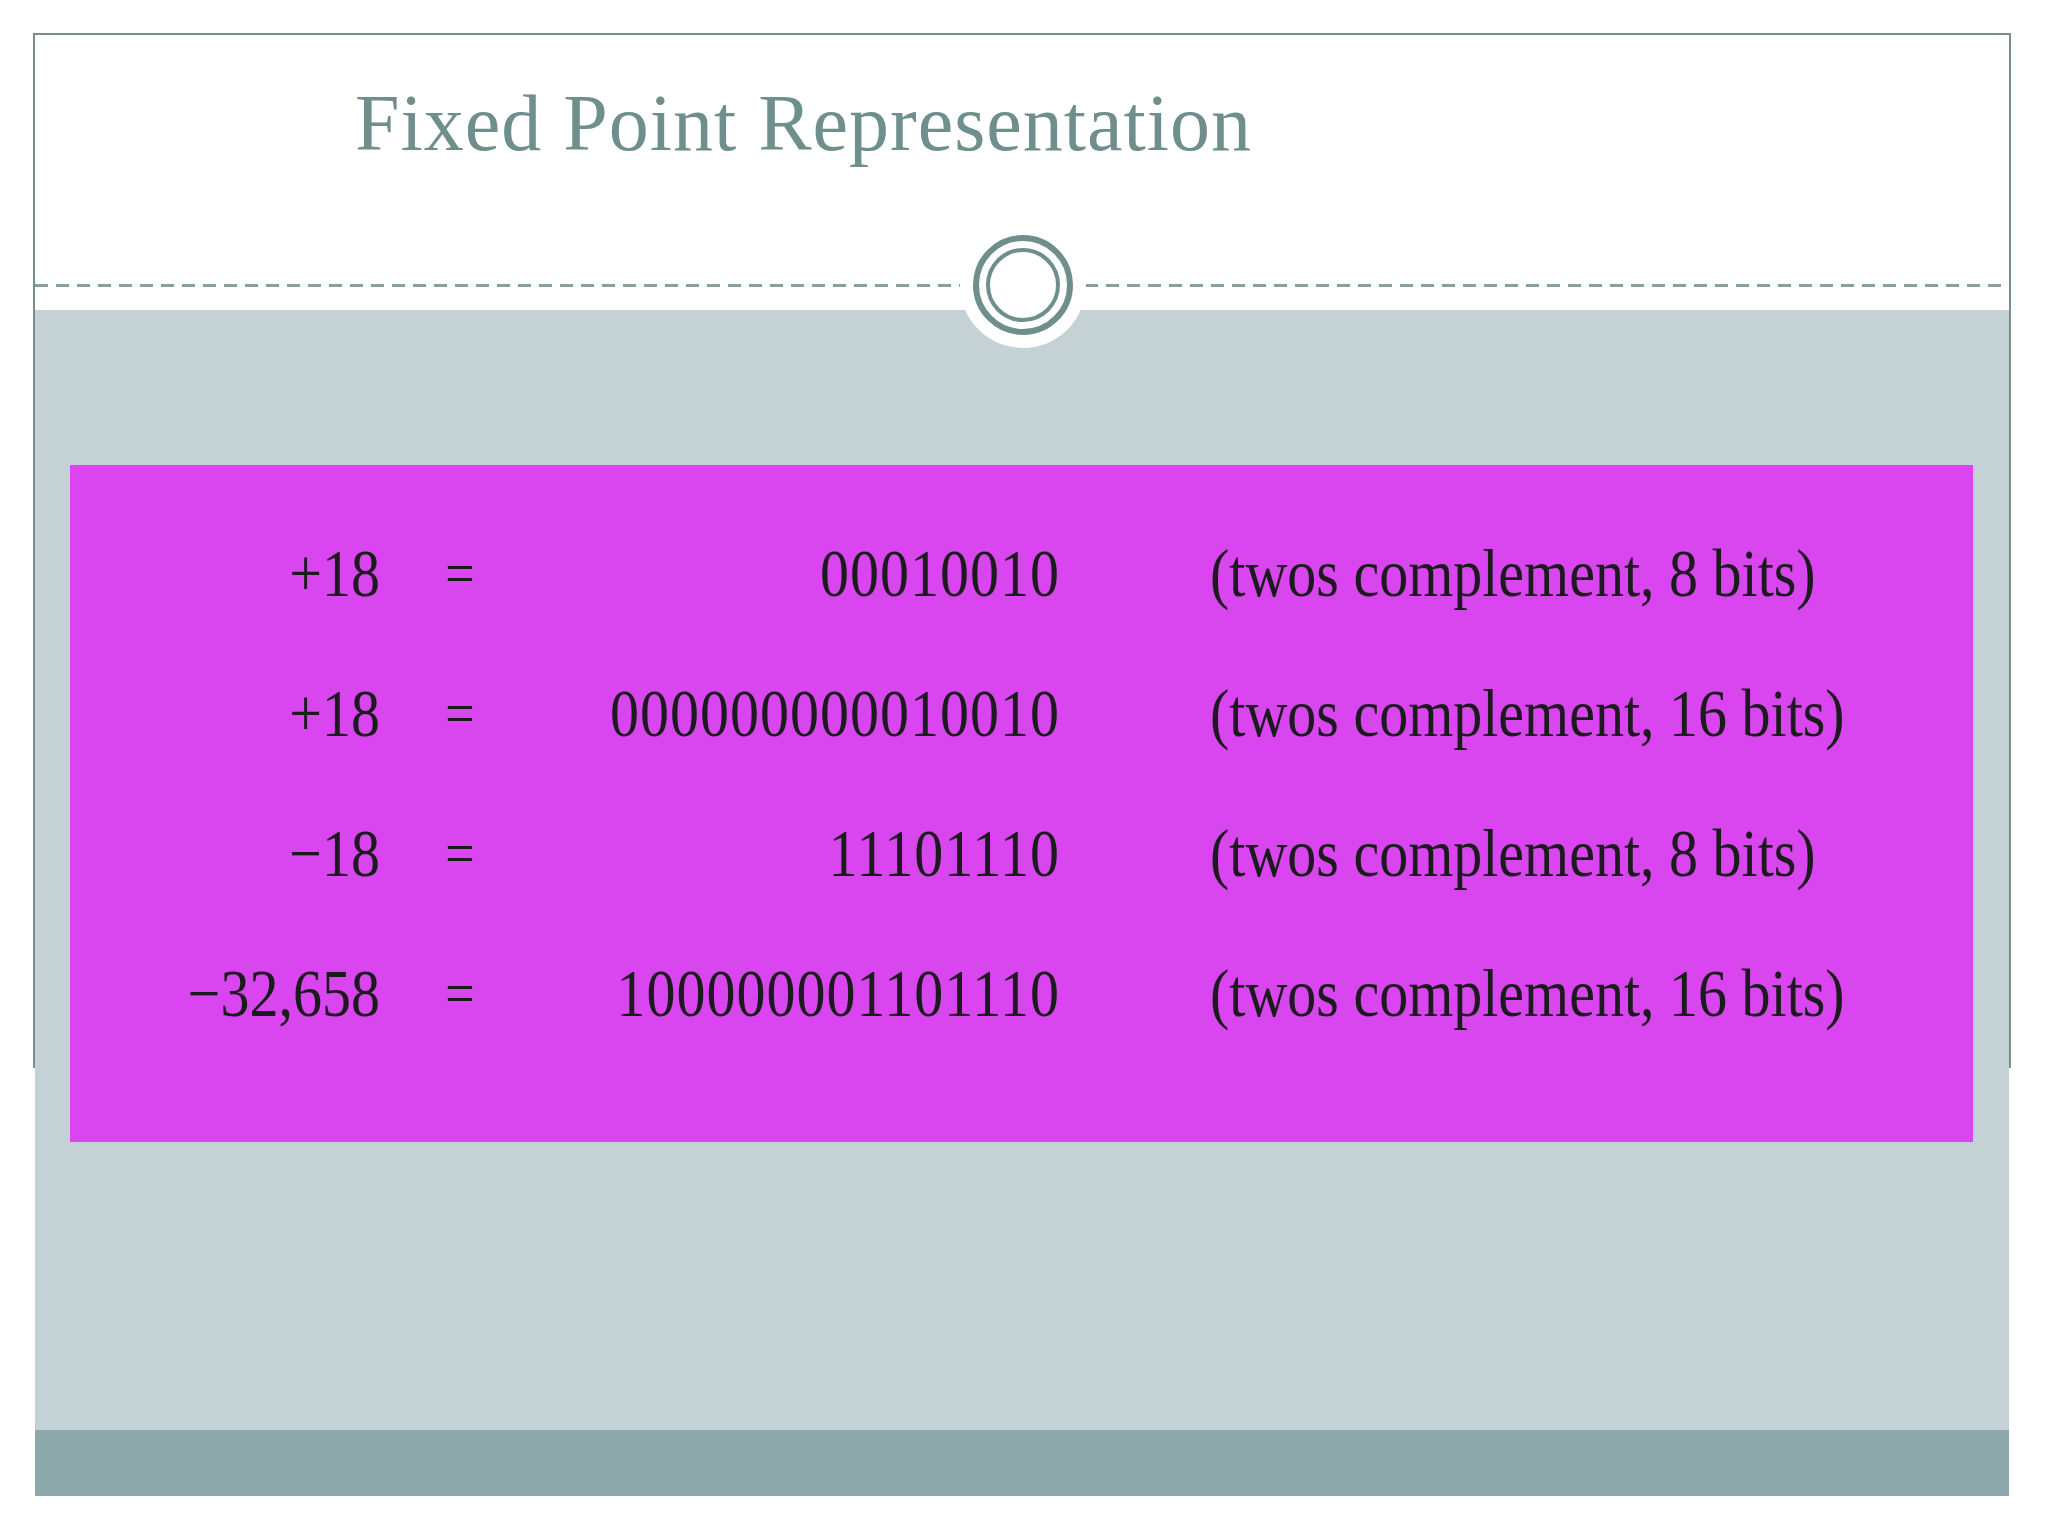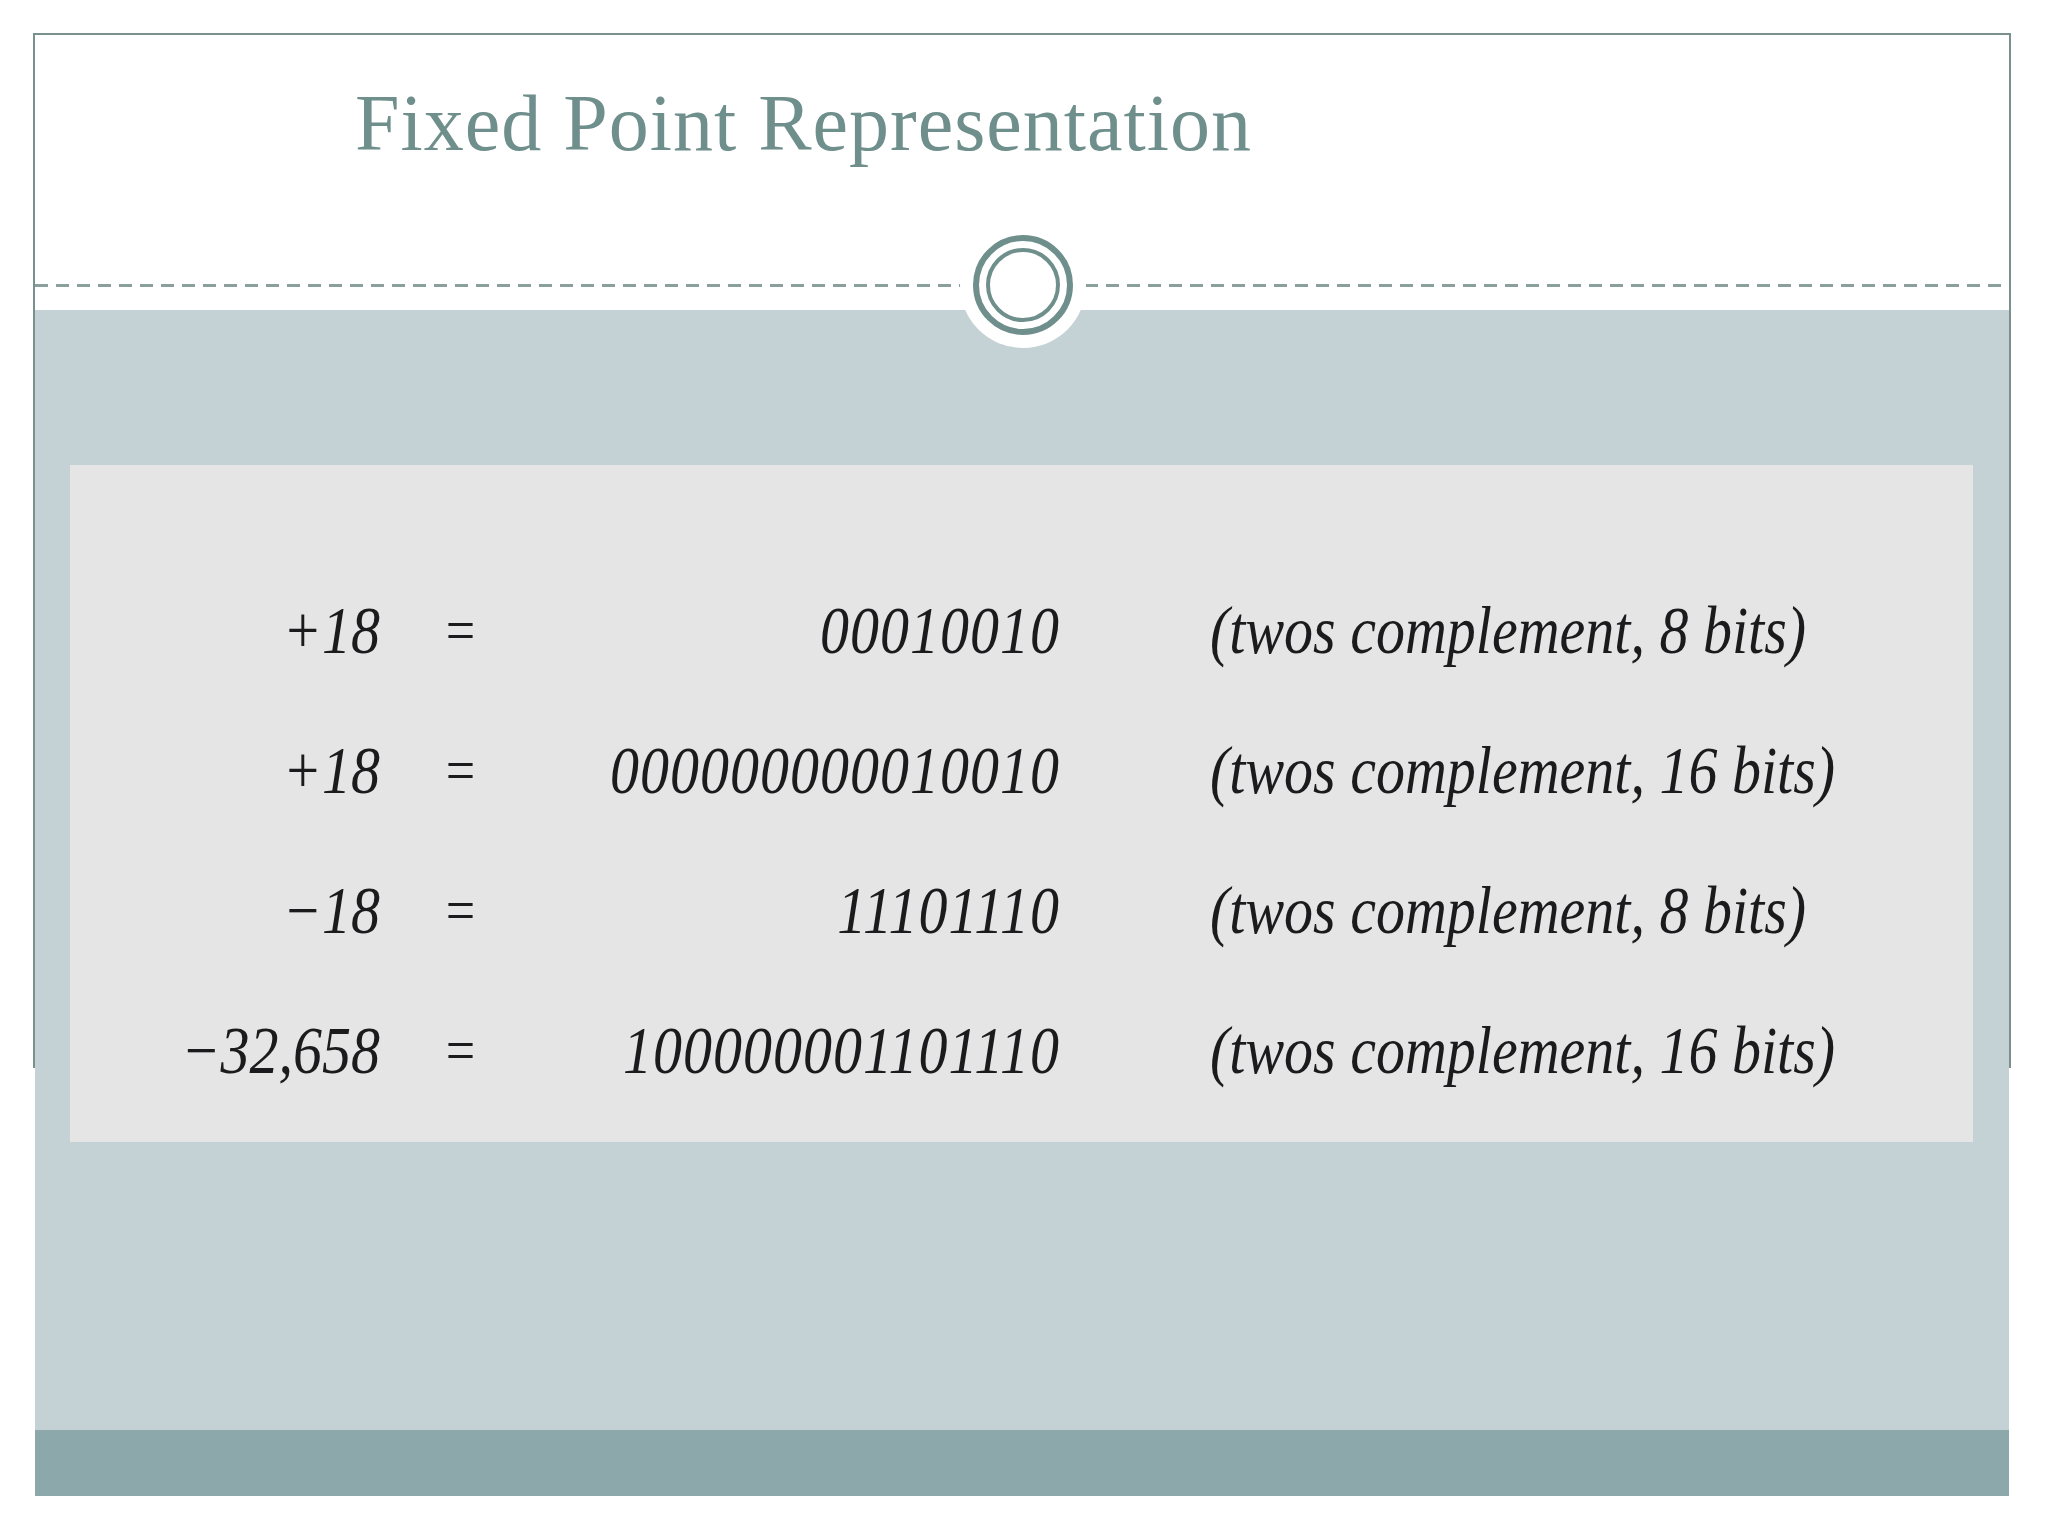--- a/index.html
+++ b/index.html
@@ -90,24 +90,23 @@
     border-radius: 50%;
     box-sizing: border-box;
     background: #ffffff;
   }
   .figure-panel {
     position: absolute;
     left: 35px;
     top: 430px;
     width: 1903px;
     height: 677px;
-    background: #e5e5e5;
-    padding-top: 95px;
+    background: #d946ef;
+    padding-top: 38px;
     box-sizing: border-box;
-    font-style: italic;
   }
   .fig-row {
     display: grid;
     grid-template-columns: 310px 160px 520px 1fr;
     align-items: center;
     height: 140px;
     color: #1b1b1d;
     font-size: 58px;
     transform: scaleY(1.16);
   }

